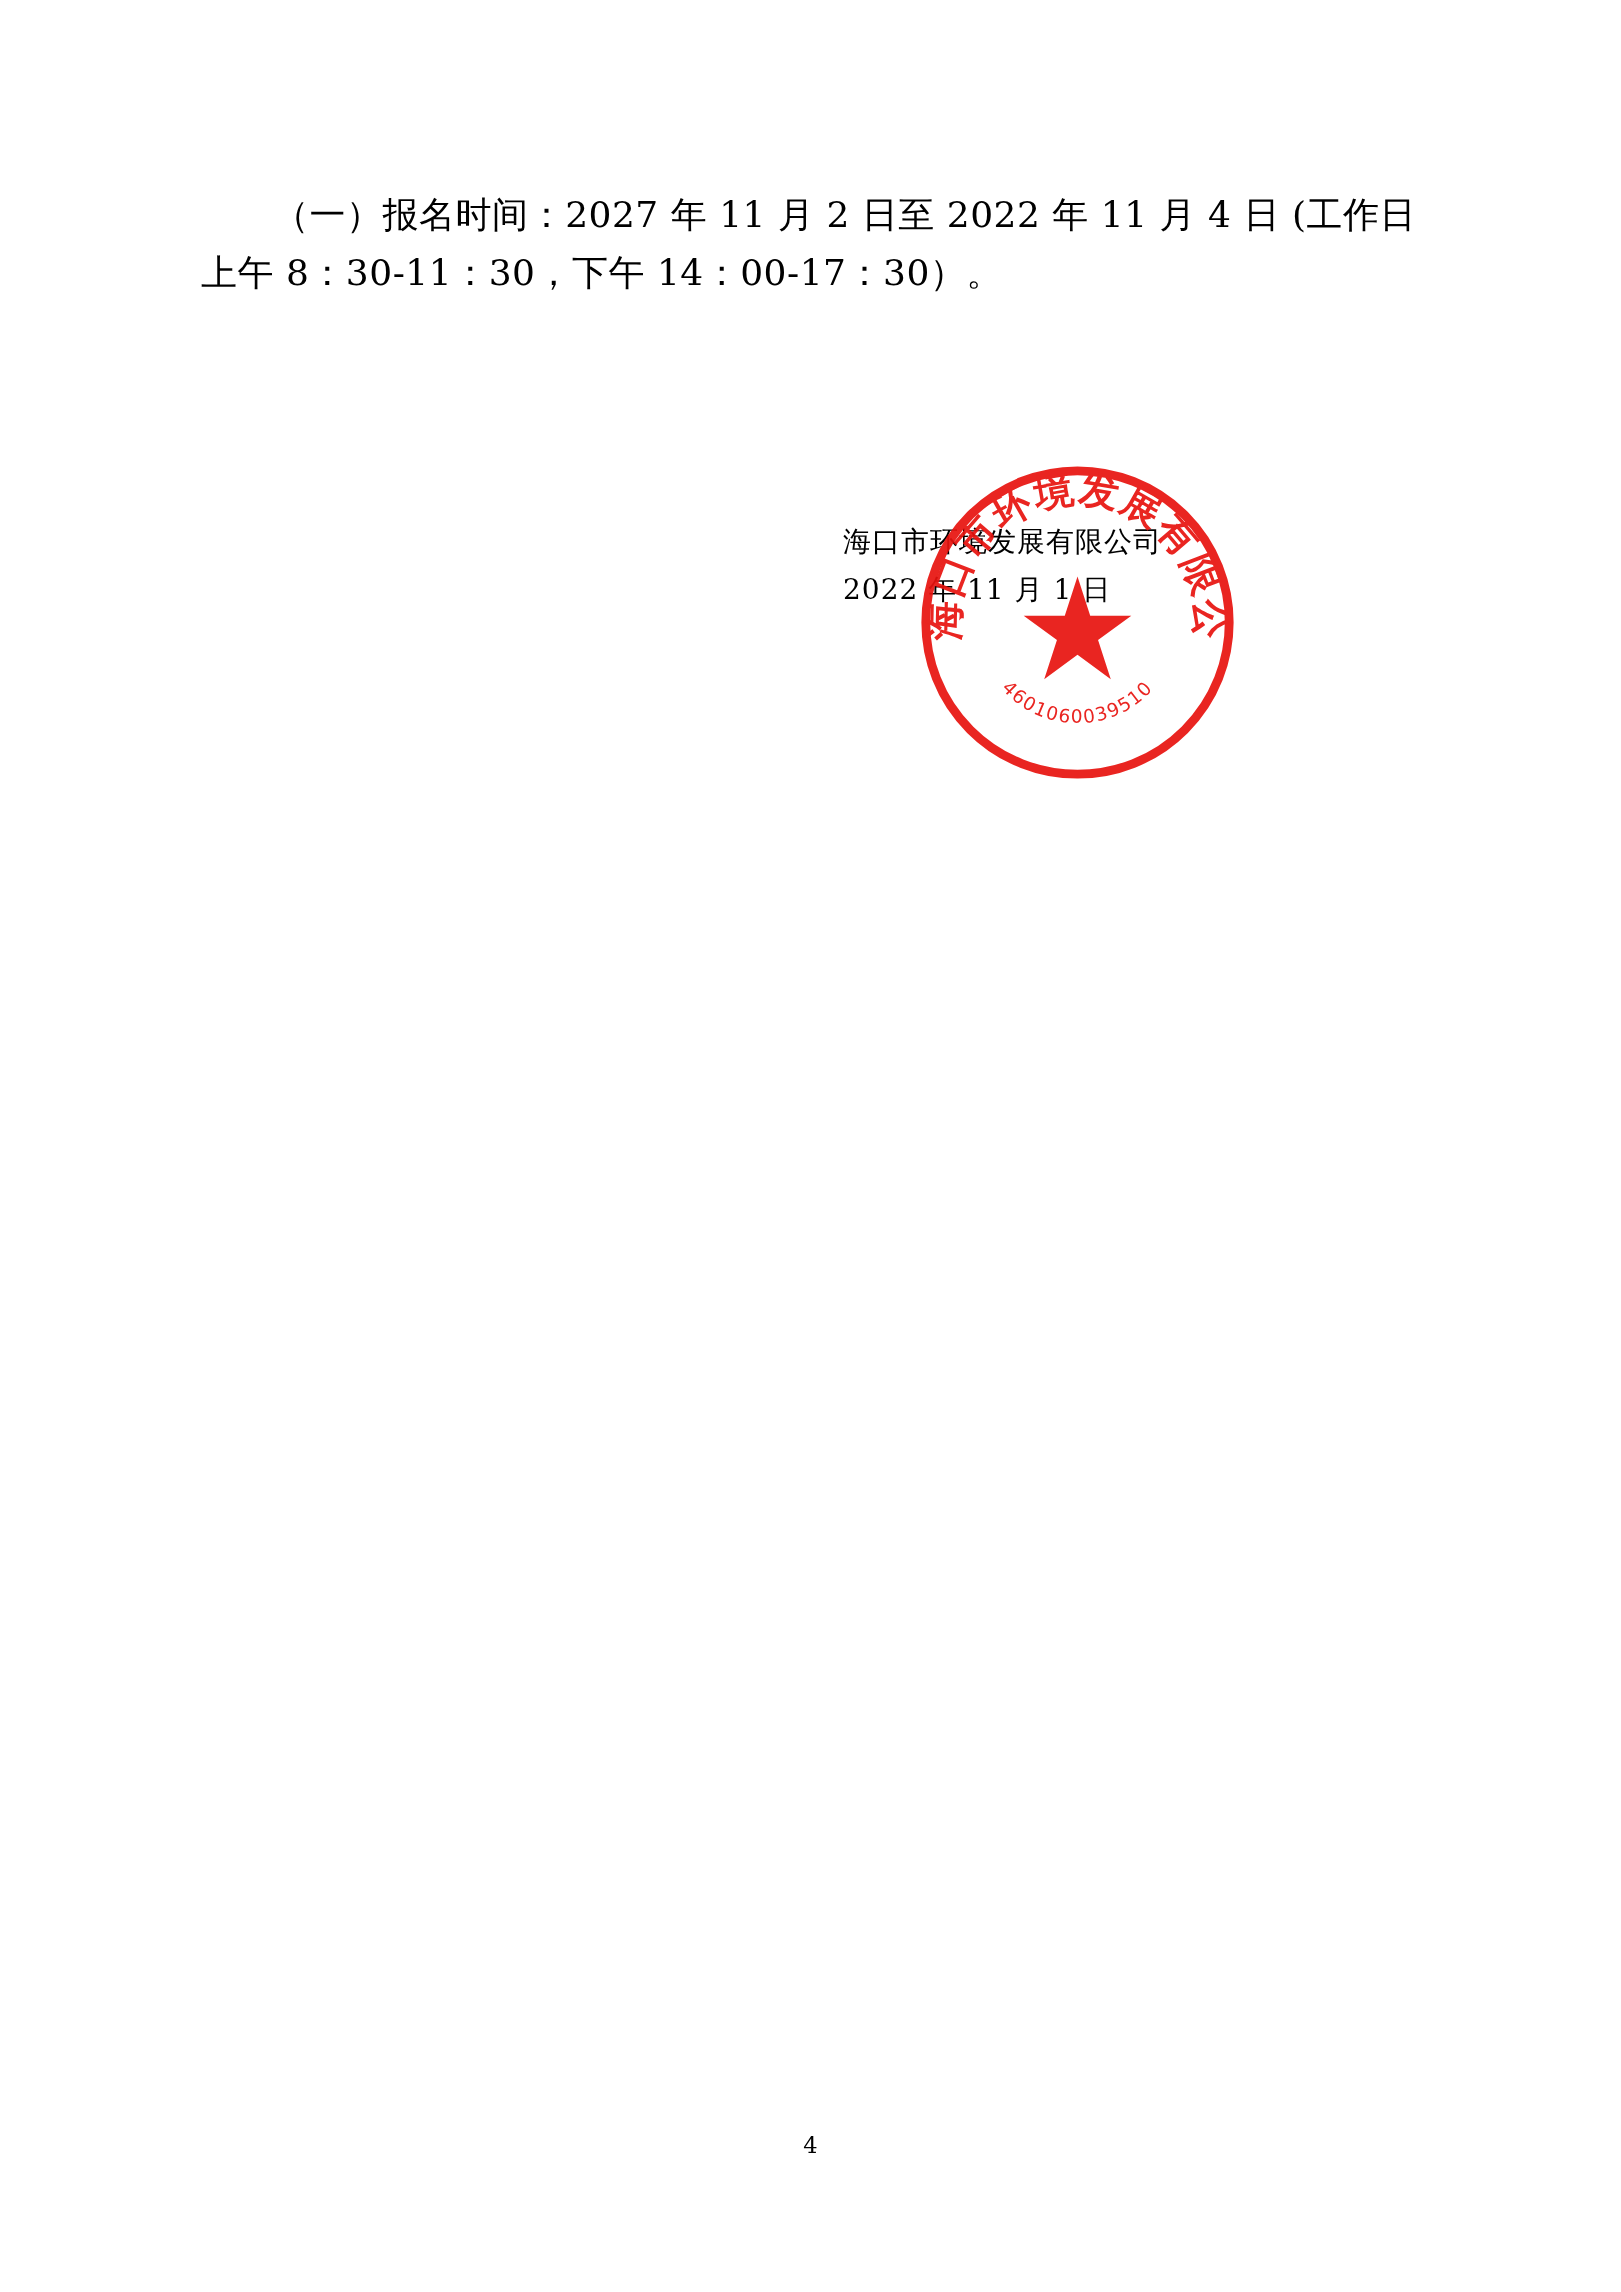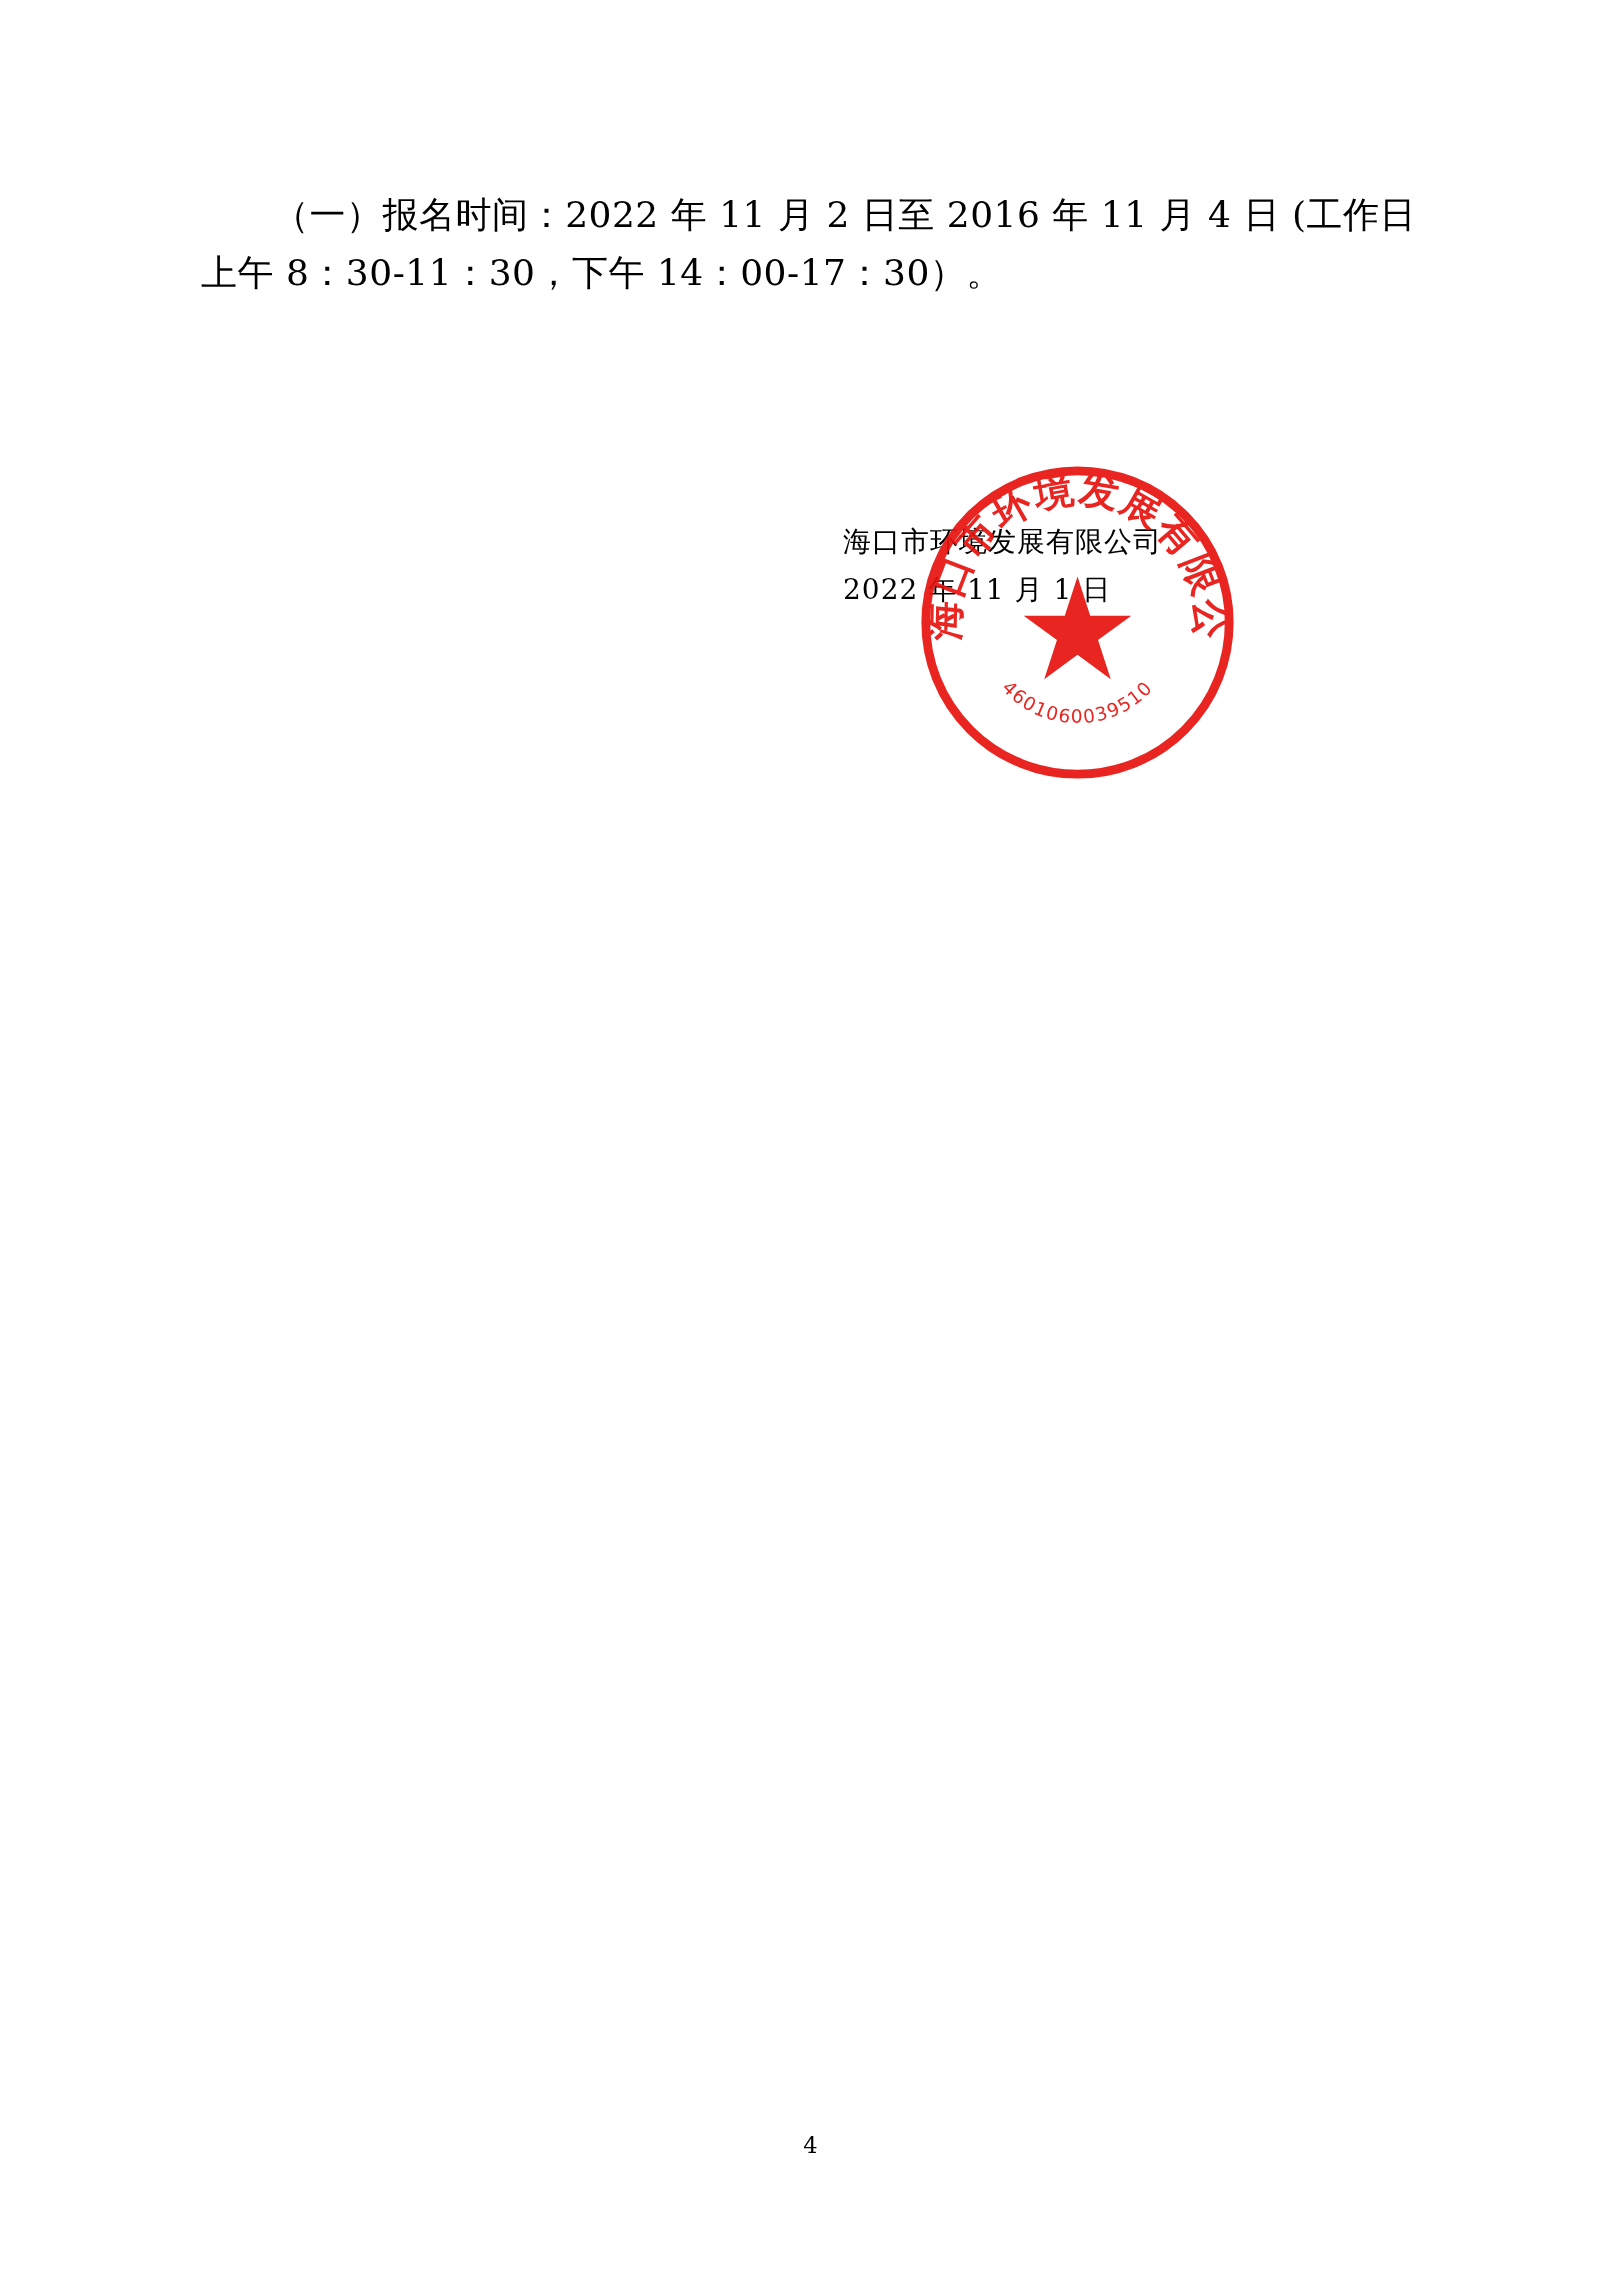--- a/index.html
+++ b/index.html
@@ -107,21 +107,21 @@
     color: #000;
   }
 </style>
 </head>
 <body>
 
 <div class="page">
 
   <div class="content">
 
-    <p class="para">（一）报名时间：2022 年 11 月 2 日至 2016 年 11 月 4 日 (工作日上午 8：30-11：30，下午 14：00-17：30）。</p>
+    <p class="para">（一）报名时间：2027 年 11 月 2 日至 2022 年 11 月 4 日 (工作日上午 8：30-11：30，下午 14：00-17：30）。</p>
 
 
     <div class="spacer-block"></div>
 
 
   </div>
 
   <div class="signature">
     <div class="sig-line">海口市环境发展有限公司</div>
     <div class="sig-line">2022 年 11 月 1 日</div>

